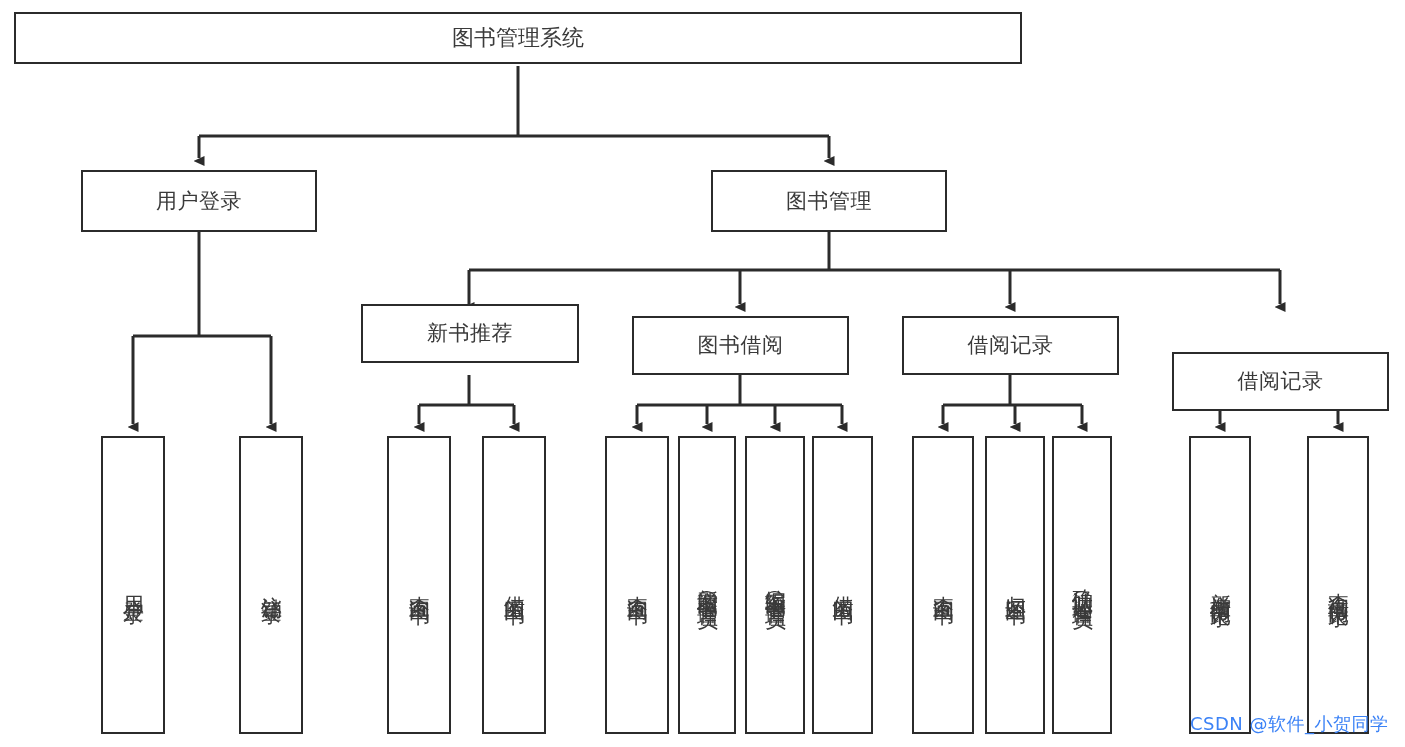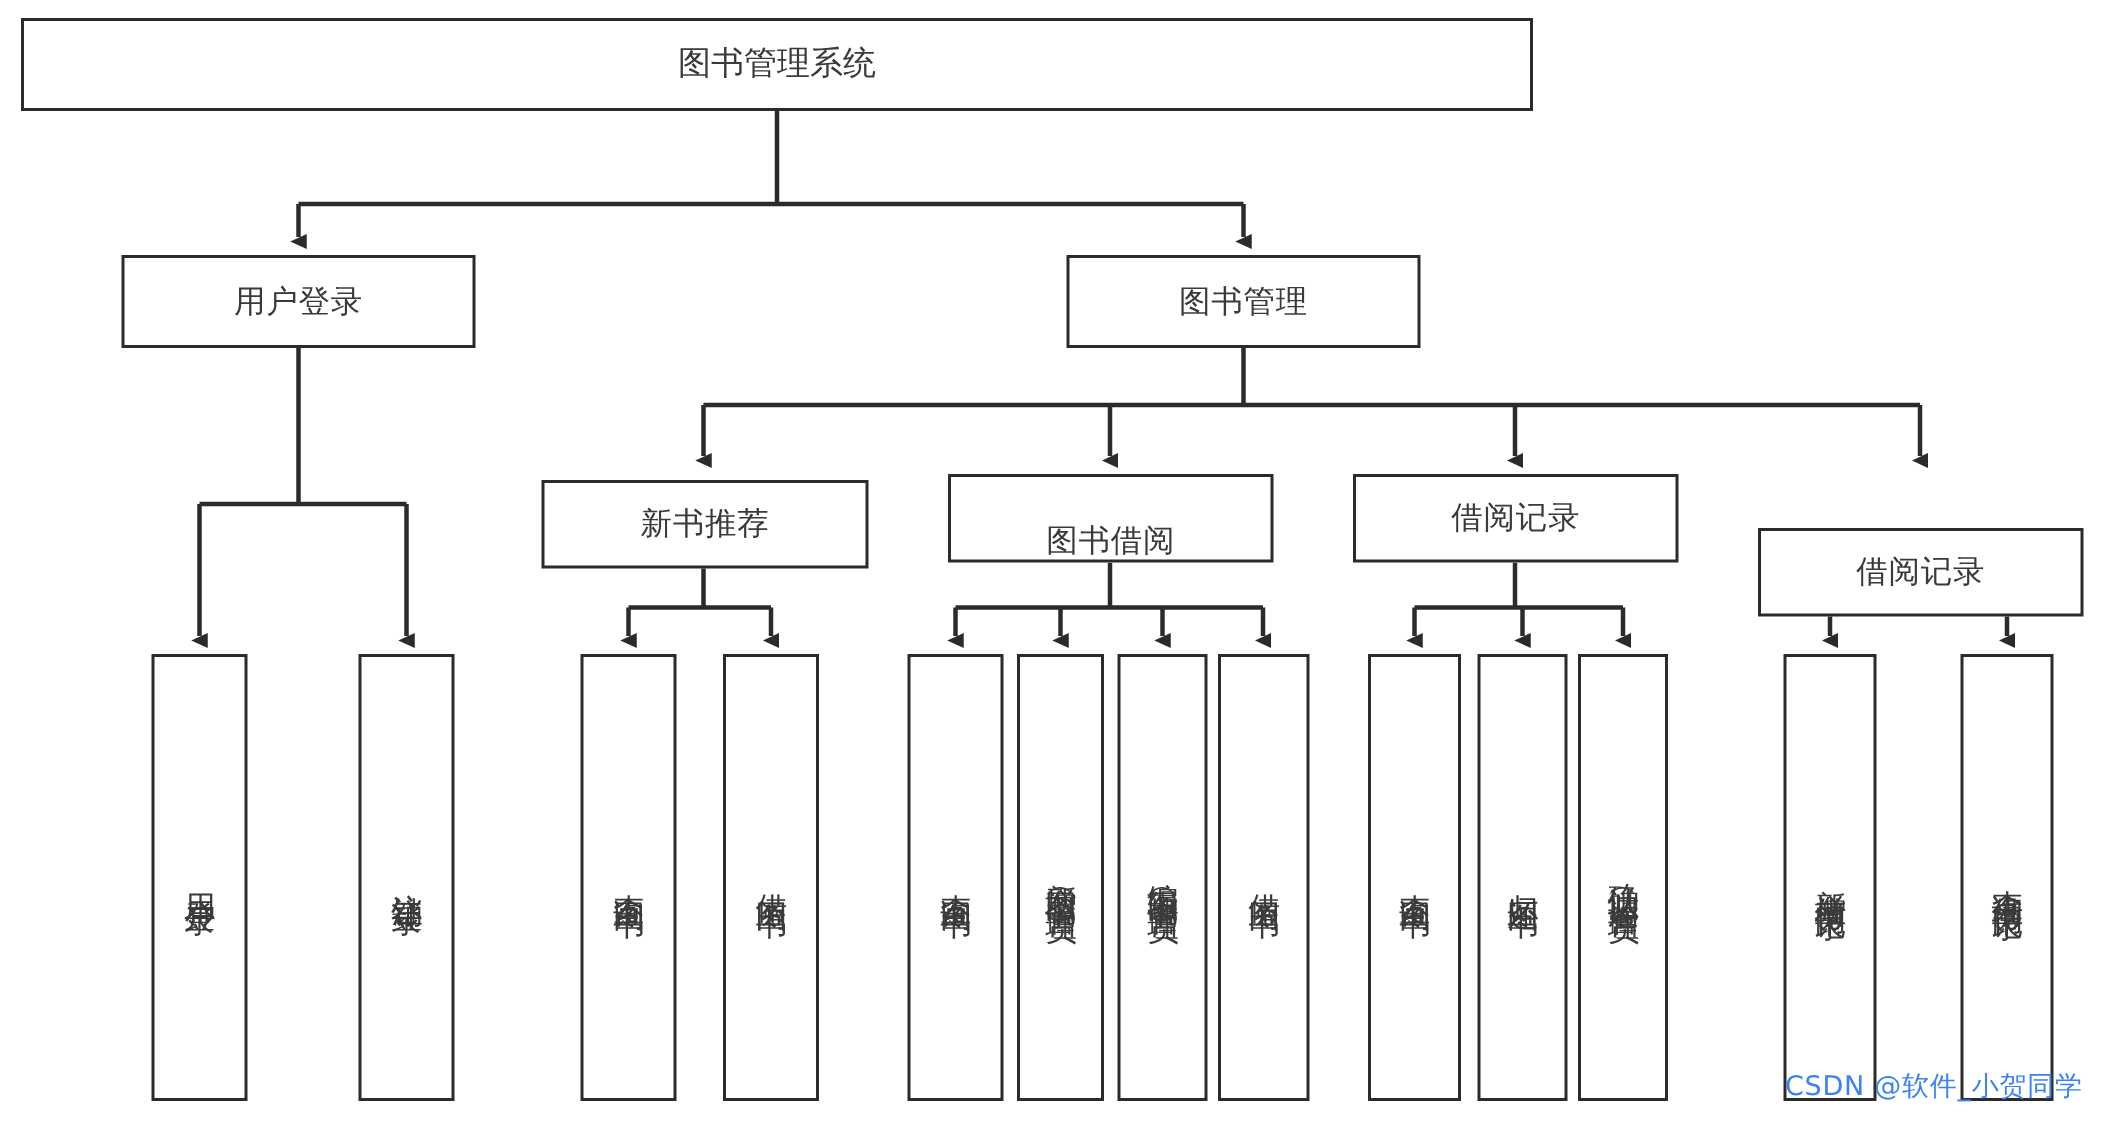--- a/index.html
+++ b/index.html
@@ -118,35 +118,35 @@
       <path d="M1015,405 L1015,424" marker-end="url(#arrow)"></path>
       <path d="M1082,405 L1082,424" marker-end="url(#arrow)"></path>
 
       <path d="M1280,375 L1280,405"></path>
       <path d="M1220,405 L1338,405"></path>
       <path d="M1220,405 L1220,424" marker-end="url(#arrow)"></path>
       <path d="M1338,405 L1338,424" marker-end="url(#arrow)"></path>
     </g>
   </svg>
 
-  <div class="node root" style="left:14px; top:12px; width:1008px; height:62px;">
+  <div class="node root" style="left:14px; top:12px; width:1008px; height:52px;font-family:Liberation Serif, serif;">
     <span class="txt">图书管理系统</span>
   </div>
 
   <div class="node h" style="left:81px; top:170px; width:236px; height:62px;">
     <span class="txt">用户登录</span>
   </div>
   <div class="node h" style="left:711px; top:170px; width:236px; height:62px;">
     <span class="txt">图书管理</span>
   </div>
 
-  <div class="node h" style="left:361px; top:320px; width:218px; height:59px;">
+  <div class="node h" style="left:361px; top:304px; width:218px; height:59px;">
     <span class="txt">新书推荐</span>
   </div>
-  <div class="node h" style="left:632px; top:316px; width:217px; height:59px;align-items:flex-end;">
+  <div class="node h" style="left:632px; top:316px; width:217px; height:59px;">
     <span class="txt">图书借阅</span>
   </div>
   <div class="node h" style="left:902px; top:316px; width:217px; height:59px;">
     <span class="txt">借阅记录</span>
   </div>
   <div class="node h" style="left:1172px; top:316px; width:217px; height:59px;margin-top:36px;">
     <span class="txt">借阅记录</span>
   </div>
 
   <div class="node v" style="left:101px; top:436px; width:64px; height:298px;">

